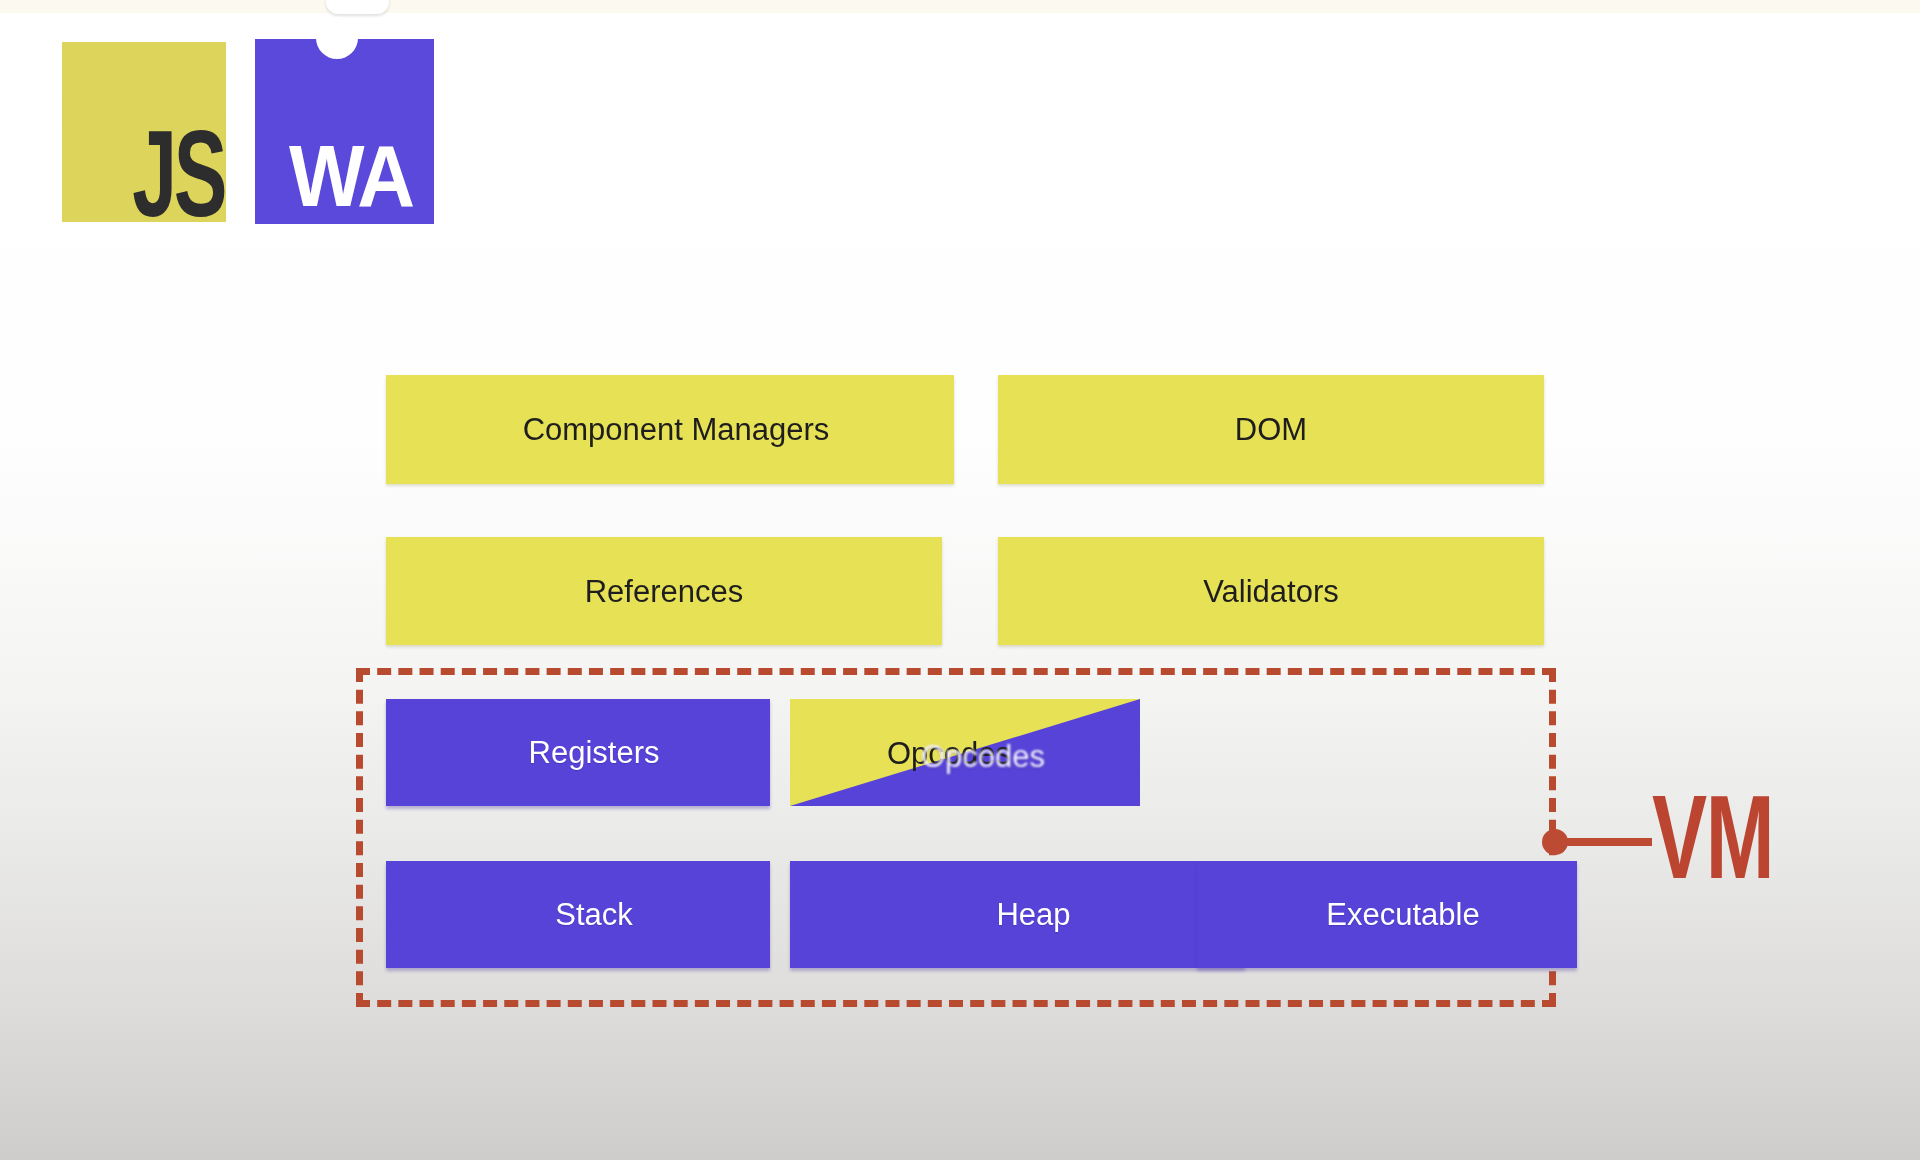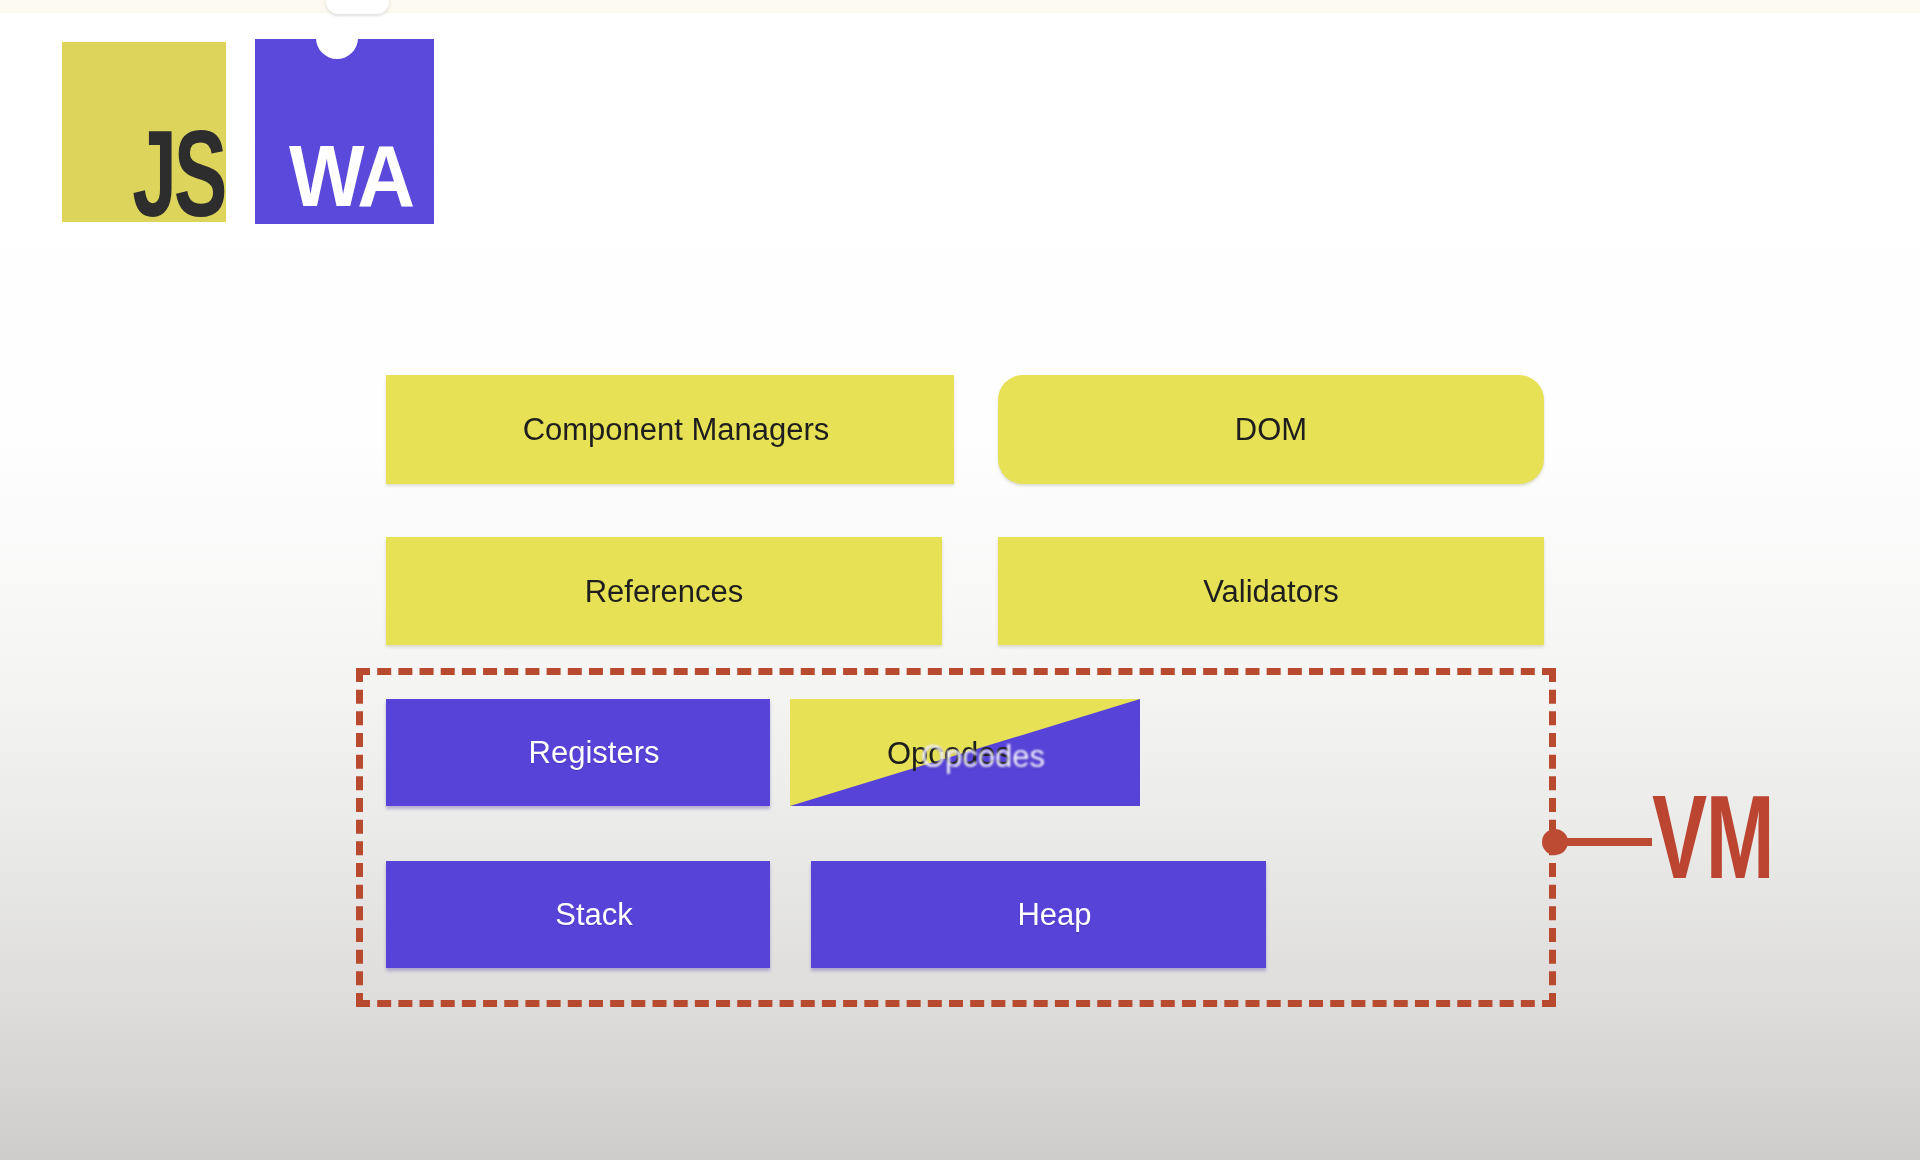--- a/index.html
+++ b/index.html
@@ -20,28 +20,28 @@
   .logo-wa{left:255px;top:39px;width:179px;height:185px;background:#5a49da;}
   .wa-notch{position:absolute;left:61px;top:-22px;width:42px;height:42px;border-radius:50%;background:#ffffff;}
   .logo-wa span{position:absolute;left:34px;bottom:13px;font-size:87px;font-weight:700;line-height:.8;
     letter-spacing:-3px;color:#ffffff;transform:scaleX(.92);transform-origin:left bottom;}
   
   .box{position:absolute;display:flex;align-items:center;justify-content:center;
     font-size:31px;line-height:1;white-space:nowrap;}
   .yb{background:#e7e155;color:#1e1e1e;box-shadow:0 2px 3px rgba(110,105,40,.22);}
   .pb{background:#5743d7;color:#ffffff;box-shadow:0 3px 3px rgba(70,50,160,.32);text-shadow:0 1px 1px rgba(40,20,110,.25);padding-left:32px;}
   #box-cm  {left:386px;top:375px;width:556px;height:109px;padding-left:12px;}
-  #box-dom {left:998px;top:375px;width:546px;height:109px;border-radius:25px;}
+  #box-dom {left:998px;top:375px;width:546px;height:109px;}
   #box-ref {left:386px;top:537px;width:556px;height:108px;}
   #box-val {left:998px;top:537px;width:546px;height:108px;}
   #box-registers {left:386px;top:699px;width:352px;height:107px;}
   #box-opcodes   {left:790px;top:699px;width:350px;height:107px;background:#e7e155;text-align:center;}
   #box-constants {left:1197px;top:699px;width:348px;height:107px;}
   #box-stack     {left:386px;top:861px;width:352px;height:107px;}
-  #box-heap      {left:790px;top:861px;width:423px;height:107px;margin-left:21px;}
+  #box-heap      {left:790px;top:861px;width:423px;height:107px;}
   #box-exec      {left:1197px;top:861px;width:348px;height:107px;}
   
   .opcodes-triangle{position:absolute;inset:0;background:#5743d7;
     clip-path:polygon(100% 0,100% 100%,0 100%);}
   .opcodes-text-dark{position:absolute;left:50%;top:50%;transform:translate(calc(-50% - 16px),-50%);
     color:#1e1e1e;font-size:31px;line-height:1;}
   .opcodes-text-ghost{position:absolute;left:50%;top:50%;transform:translate(calc(-50% + 18px),calc(-50% + 3px));
     color:#f4f2ff;font-size:31px;line-height:1;filter:blur(1.1px);text-shadow:0 1px 2px rgba(40,20,110,.35);}
   
   .vm-dashed{position:absolute;left:356px;top:668px;width:1200px;height:339px;
@@ -78,18 +78,19 @@
   <div class="box pb" id="box-registers">Registers</div>
 
   <div class="box" id="box-opcodes">
     <div class="opcodes-triangle"></div>
     <span class="opcodes-text-dark">Opcodes</span>
     <span class="opcodes-text-ghost">Opcodes</span>
   </div>
 
   <div class="box pb" id="box-stack">Stack</div>
   <div class="box pb" id="box-heap">Heap</div>
+  <div class="box pb" id="box-exec">Executable</div>
 
   <div class="vm-dot"></div>
   <div class="vm-line"></div>
   <div class="vm-label">VM</div>
 
 </div>
 
 </body></html>

